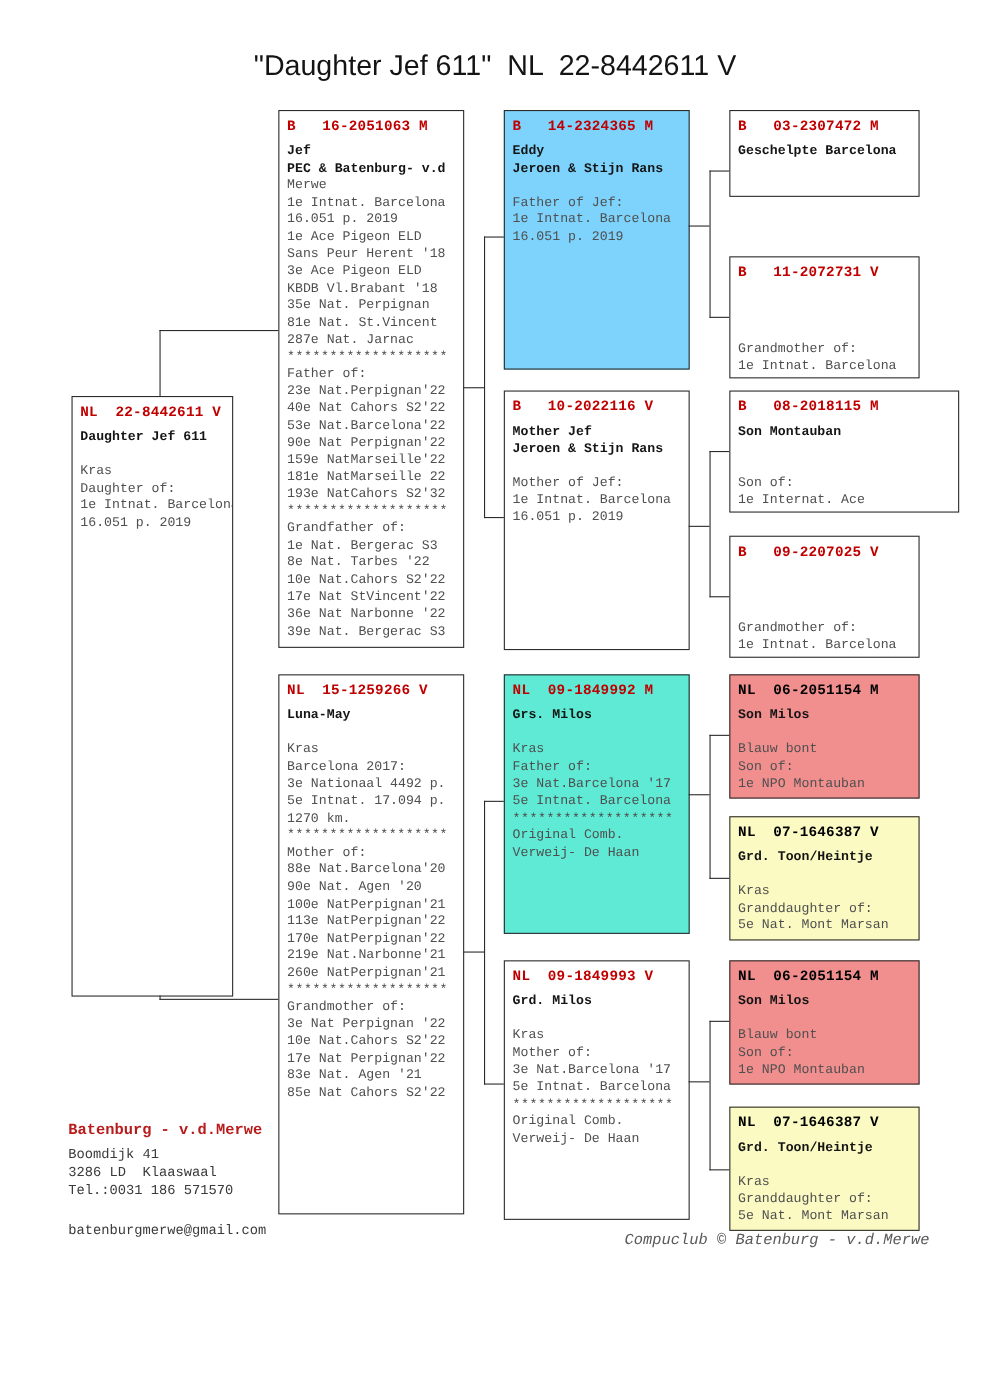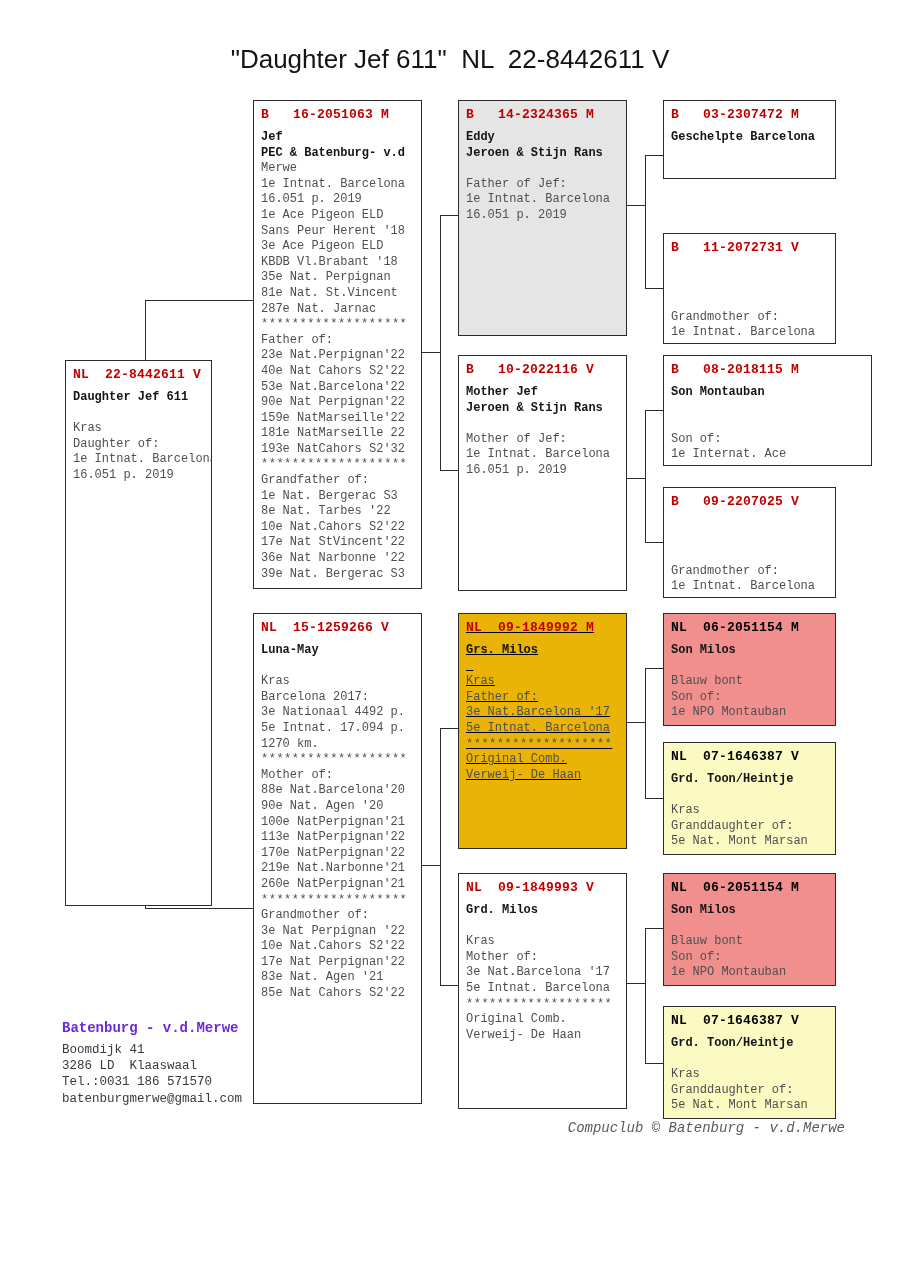--- a/index.html
+++ b/index.html
@@ -35,23 +35,23 @@
   #box-sire-sire-sire { left:663px; top:100px;  width:173px; height:79px; }
   #box-sire-sire-dam  { left:663px; top:233px;  width:173px; height:111px; }
   #box-sire-dam-sire  { left:663px; top:355px;  width:209px; height:111px; }
   #box-sire-dam-dam   { left:663px; top:487px;  width:173px; height:111px; }
   #box-dam-sire-sire  { left:663px; top:613px;  width:173px; height:113px; }
   #box-dam-sire-dam   { left:663px; top:742px;  width:173px; height:113px; }
   #box-dam-dam-sire   { left:663px; top:873px;  width:173px; height:113px; }
   #box-dam-dam-dam    { left:663px; top:1006px; width:173px; height:113px; }
 
   .footer-owner { position:absolute; left:62px; top:1020px; color:#3a3a3a; }
-  .footer-owner .owner-name { font-size:14px; font-weight:bold; color:#6d28d9; white-space:pre; margin-bottom:6px; }
+  .footer-owner .owner-name { font-size:14px; font-weight:bold; color:#b91c1c; white-space:pre; margin-bottom:6px; }
   .footer-owner .addr-line { font-size:12.5px; line-height:16px; white-space:pre; }
-  .footer-owner .email { font-size:12.5px; margin-top:2px; white-space:pre; }
+  .footer-owner .email { font-size:12.5px; margin-top:22px; white-space:pre; }
   .footer-credit {
     position:absolute; right:55px; top:1120px; font-size:14px;
     font-style:italic; color:#5a5a5a; white-space:pre;
   }
 </style>
 </head>
 <body>
 
 <div class="page">
 
@@ -117,39 +117,39 @@
       <div class="ln ln-detail">219e Nat.Narbonne'21</div>
       <div class="ln ln-detail">260e NatPerpignan'21</div>
       <div class="ln ln-sep">*******************</div>
       <div class="ln ln-detail">Grandmother of:</div>
       <div class="ln ln-detail">3e Nat Perpignan '22</div>
       <div class="ln ln-detail">10e Nat.Cahors S2'22</div>
       <div class="ln ln-detail">17e Nat Perpignan'22</div>
       <div class="ln ln-detail">83e Nat. Agen '21</div>
       <div class="ln ln-detail">85e Nat Cahors S2'22</div>
     </div>
-  <div class="pbox" id="box-sire-sire" style="background: #e5e5e5;">
+  <div class="pbox" id="box-sire-sire" style="background: #7dd3fc;">
       <div class="ring ring-red">B   14-2324365 M</div>
       <div class="ln ln-name">Eddy</div>
       <div class="ln ln-name">Jeroen &amp; Stijn Rans</div>
       <div class="ln ln-blank">&nbsp;</div>
       <div class="ln ln-detail">Father of Jef:</div>
       <div class="ln ln-detail">1e Intnat. Barcelona</div>
       <div class="ln ln-detail">16.051 p. 2019</div>
     </div>
   <div class="pbox" id="box-sire-dam" style="background: rgb(255, 255, 255);">
       <div class="ring ring-red">B   10-2022116 V</div>
       <div class="ln ln-name">Mother Jef</div>
       <div class="ln ln-name">Jeroen &amp; Stijn Rans</div>
       <div class="ln ln-blank">&nbsp;</div>
       <div class="ln ln-detail">Mother of Jef:</div>
       <div class="ln ln-detail">1e Intnat. Barcelona</div>
       <div class="ln ln-detail">16.051 p. 2019</div>
     </div>
-  <div class="pbox" id="box-dam-sire" style="background: #eab308; text-decoration: underline;">
+  <div class="pbox" id="box-dam-sire" style="background: #5eead4;">
       <div class="ring ring-red">NL  09-1849992 M</div>
       <div class="ln ln-name">Grs. Milos</div>
       <div class="ln ln-blank">&nbsp;</div>
       <div class="ln ln-detail">Kras</div>
       <div class="ln ln-detail">Father of:</div>
       <div class="ln ln-detail">3e Nat.Barcelona '17</div>
       <div class="ln ln-detail">5e Intnat. Barcelona</div>
       <div class="ln ln-sep">*******************</div>
       <div class="ln ln-detail">Original Comb.</div>
       <div class="ln ln-detail">Verweij- De Haan</div>

